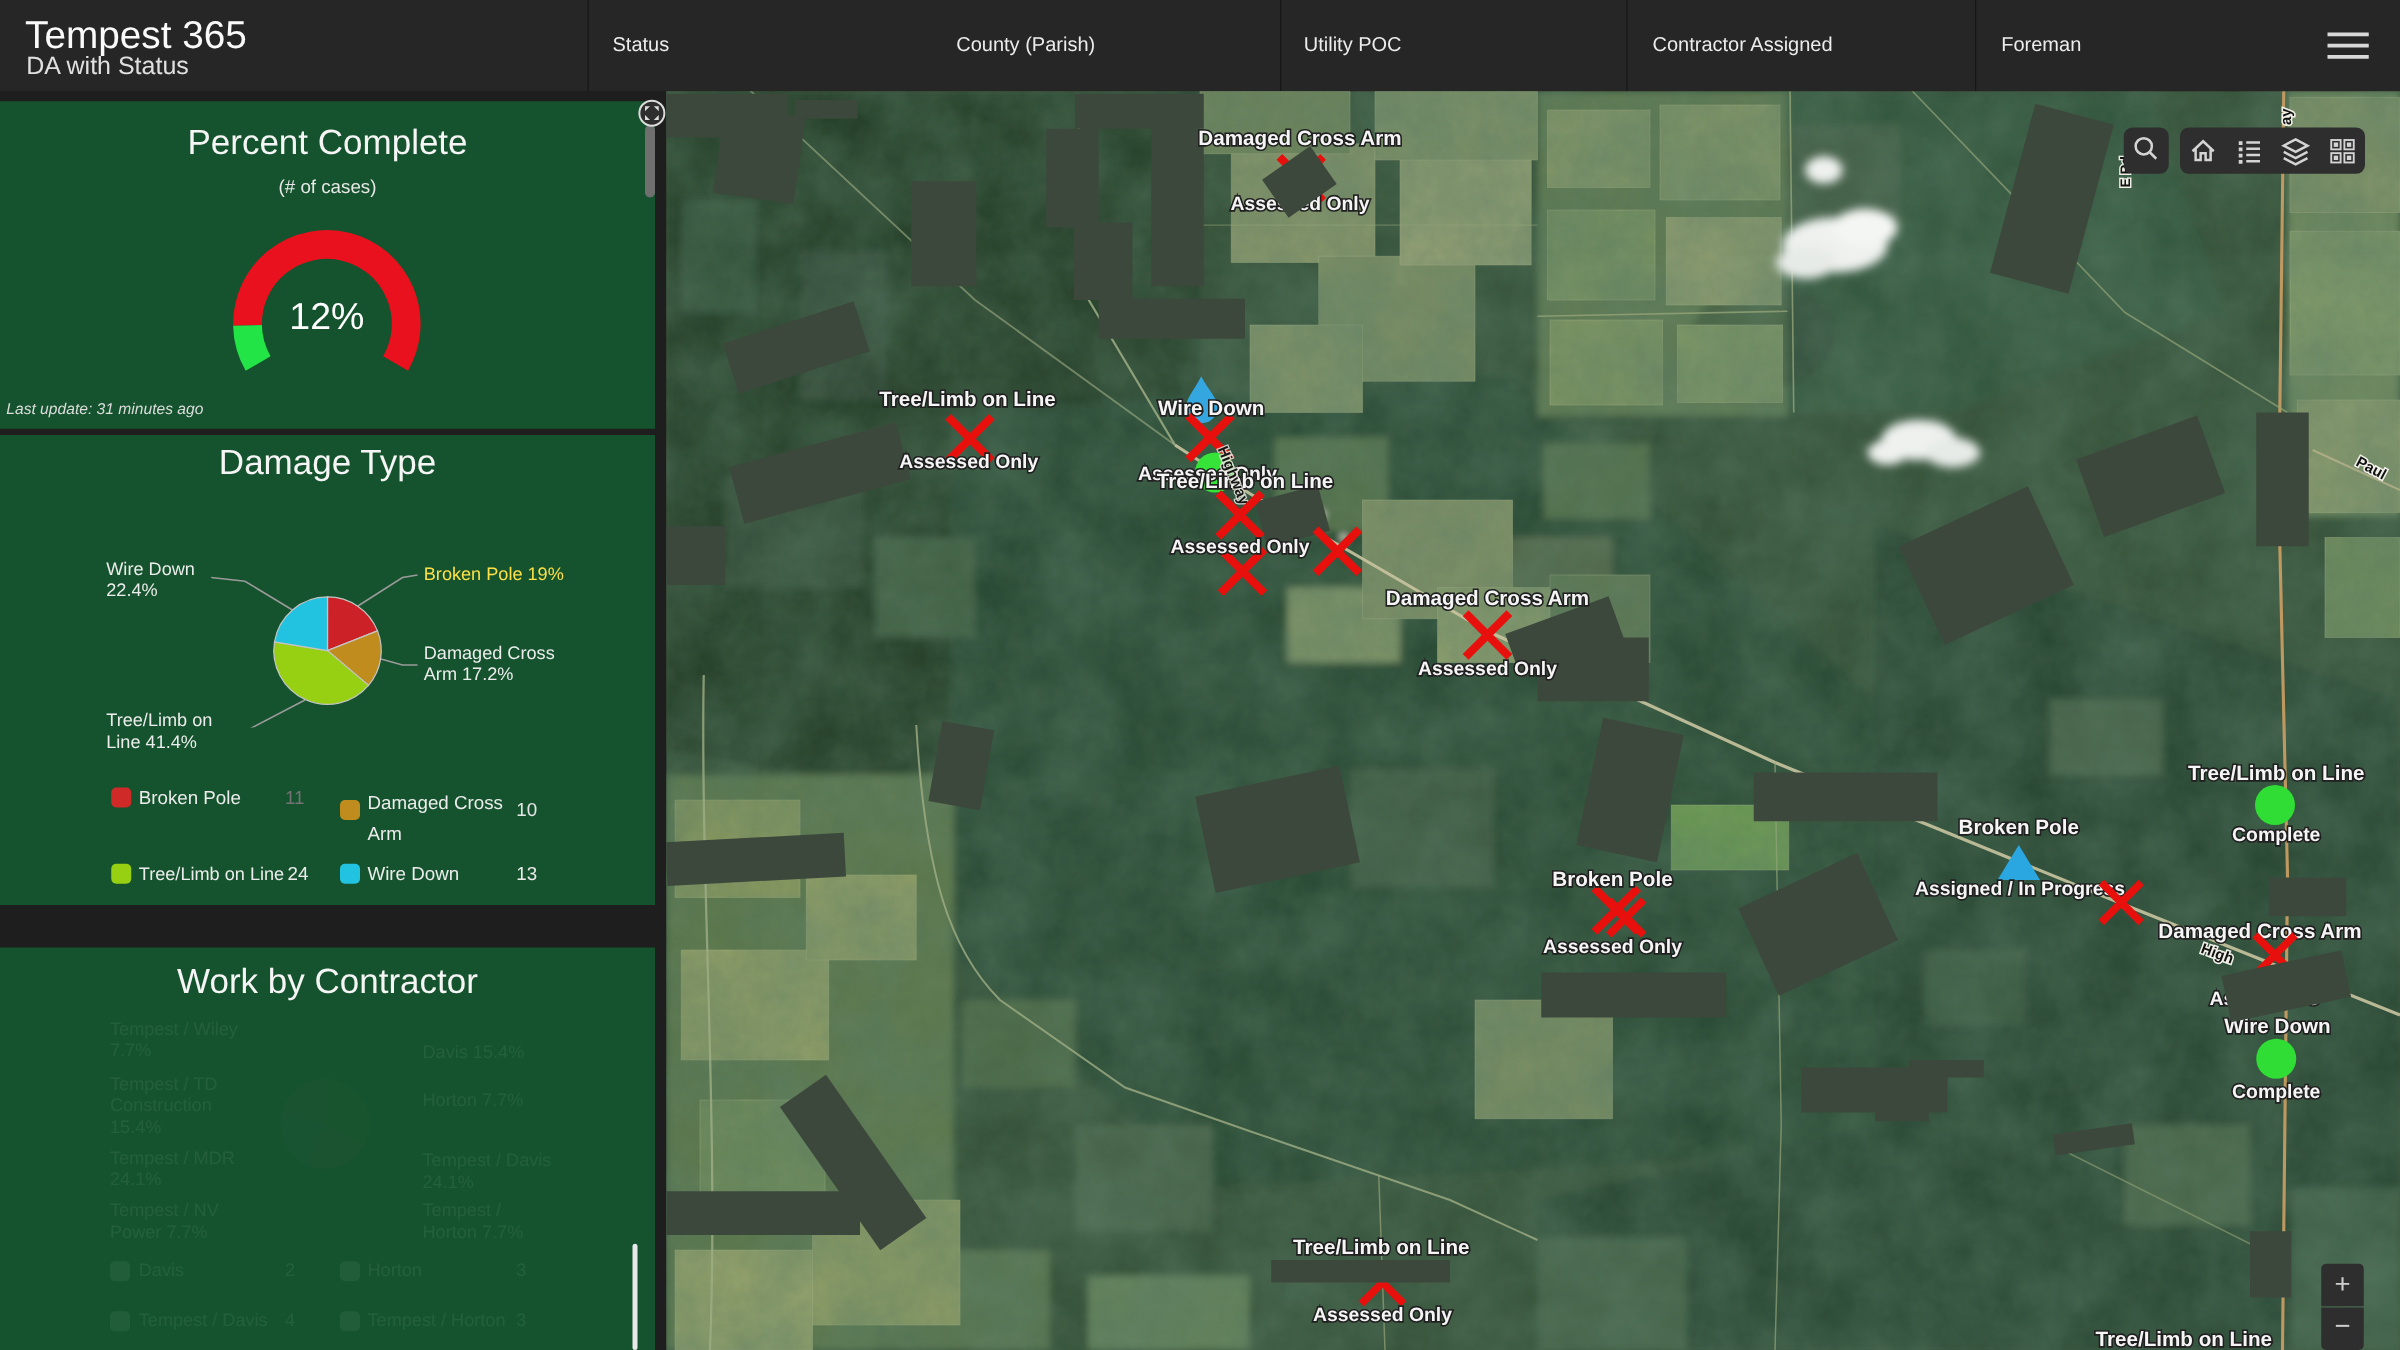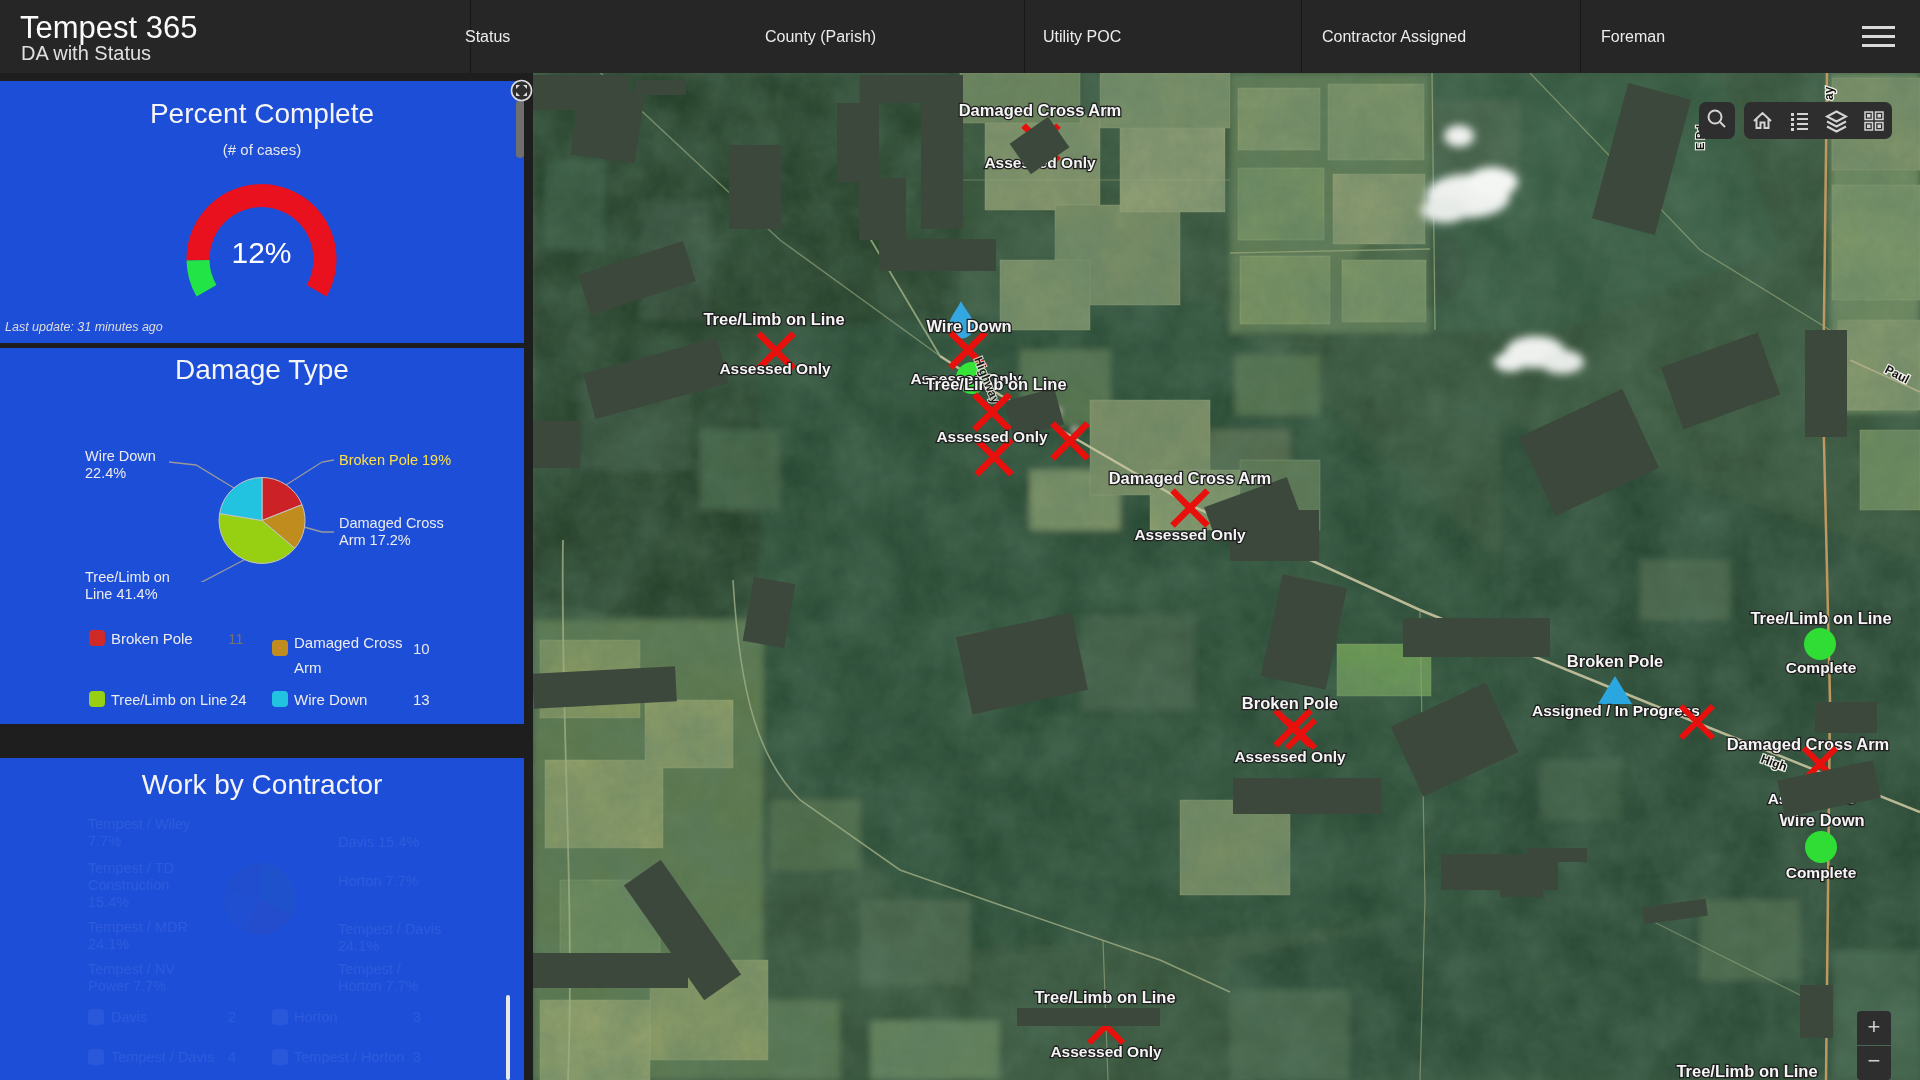--- a/index.html
+++ b/index.html
@@ -1,34 +1,34 @@
 <!DOCTYPE html>
 <html><head><meta charset="utf-8">
 <style>
 * { margin:0; padding:0; box-sizing:border-box; }
 body { width:1920px; height:1080px; overflow:hidden; background:#1e1e1e;
   font-family:"Liberation Sans", sans-serif; position:relative; }
 .hdr { position:absolute; left:0; top:0; width:1920px; height:73px; background:#262626; }
 .vdiv { position:absolute; top:0; width:1px; height:73px; background:#171717; }
 .menu { position:absolute; top:28px; font-size:16px; color:#ececec; }
-.panel { position:absolute; left:0; width:524px; background:#1d4ed8; }
+.panel { position:absolute; left:0; width:524px; background:#14532d; }
 .ptitle { position:absolute; width:524px; text-align:center; font-size:28px; color:#f5f5f5; }
 </style></head>
 <body>
 
 <div style="position:absolute;left:0;top:73px;width:533px;height:1007px;background:#1e1e1e"></div>
 
 <div class="hdr">
   <div style="position:absolute;left:20px;top:10px;font-size:31px;font-weight:300;color:#fafafa">Tempest 365</div>
   <div style="position:absolute;left:21px;top:42px;font-size:20px;color:#e0e0e0">DA with Status</div>
   <div class="vdiv" style="left:470px"></div>
   <div class="vdiv" style="left:1024px"></div>
   <div class="vdiv" style="left:1301px"></div>
   <div class="vdiv" style="left:1580px"></div>
-  <div class="menu" style="left:465px">Status</div>
+  <div class="menu" style="left:490px">Status</div>
   <div class="menu" style="left:765px">County (Parish)</div>
   <div class="menu" style="left:1043px">Utility POC</div>
   <div class="menu" style="left:1322px">Contractor Assigned</div>
   <div class="menu" style="left:1601px">Foreman</div>
   <div style="position:absolute;left:1862px;top:26px;width:33px;height:21px">
     <div style="height:2.5px;background:#d9d9d9"></div>
     <div style="height:2.5px;background:#d9d9d9;margin-top:6.5px"></div>
     <div style="height:2.5px;background:#d9d9d9;margin-top:6.5px"></div>
   </div>
 </div>

